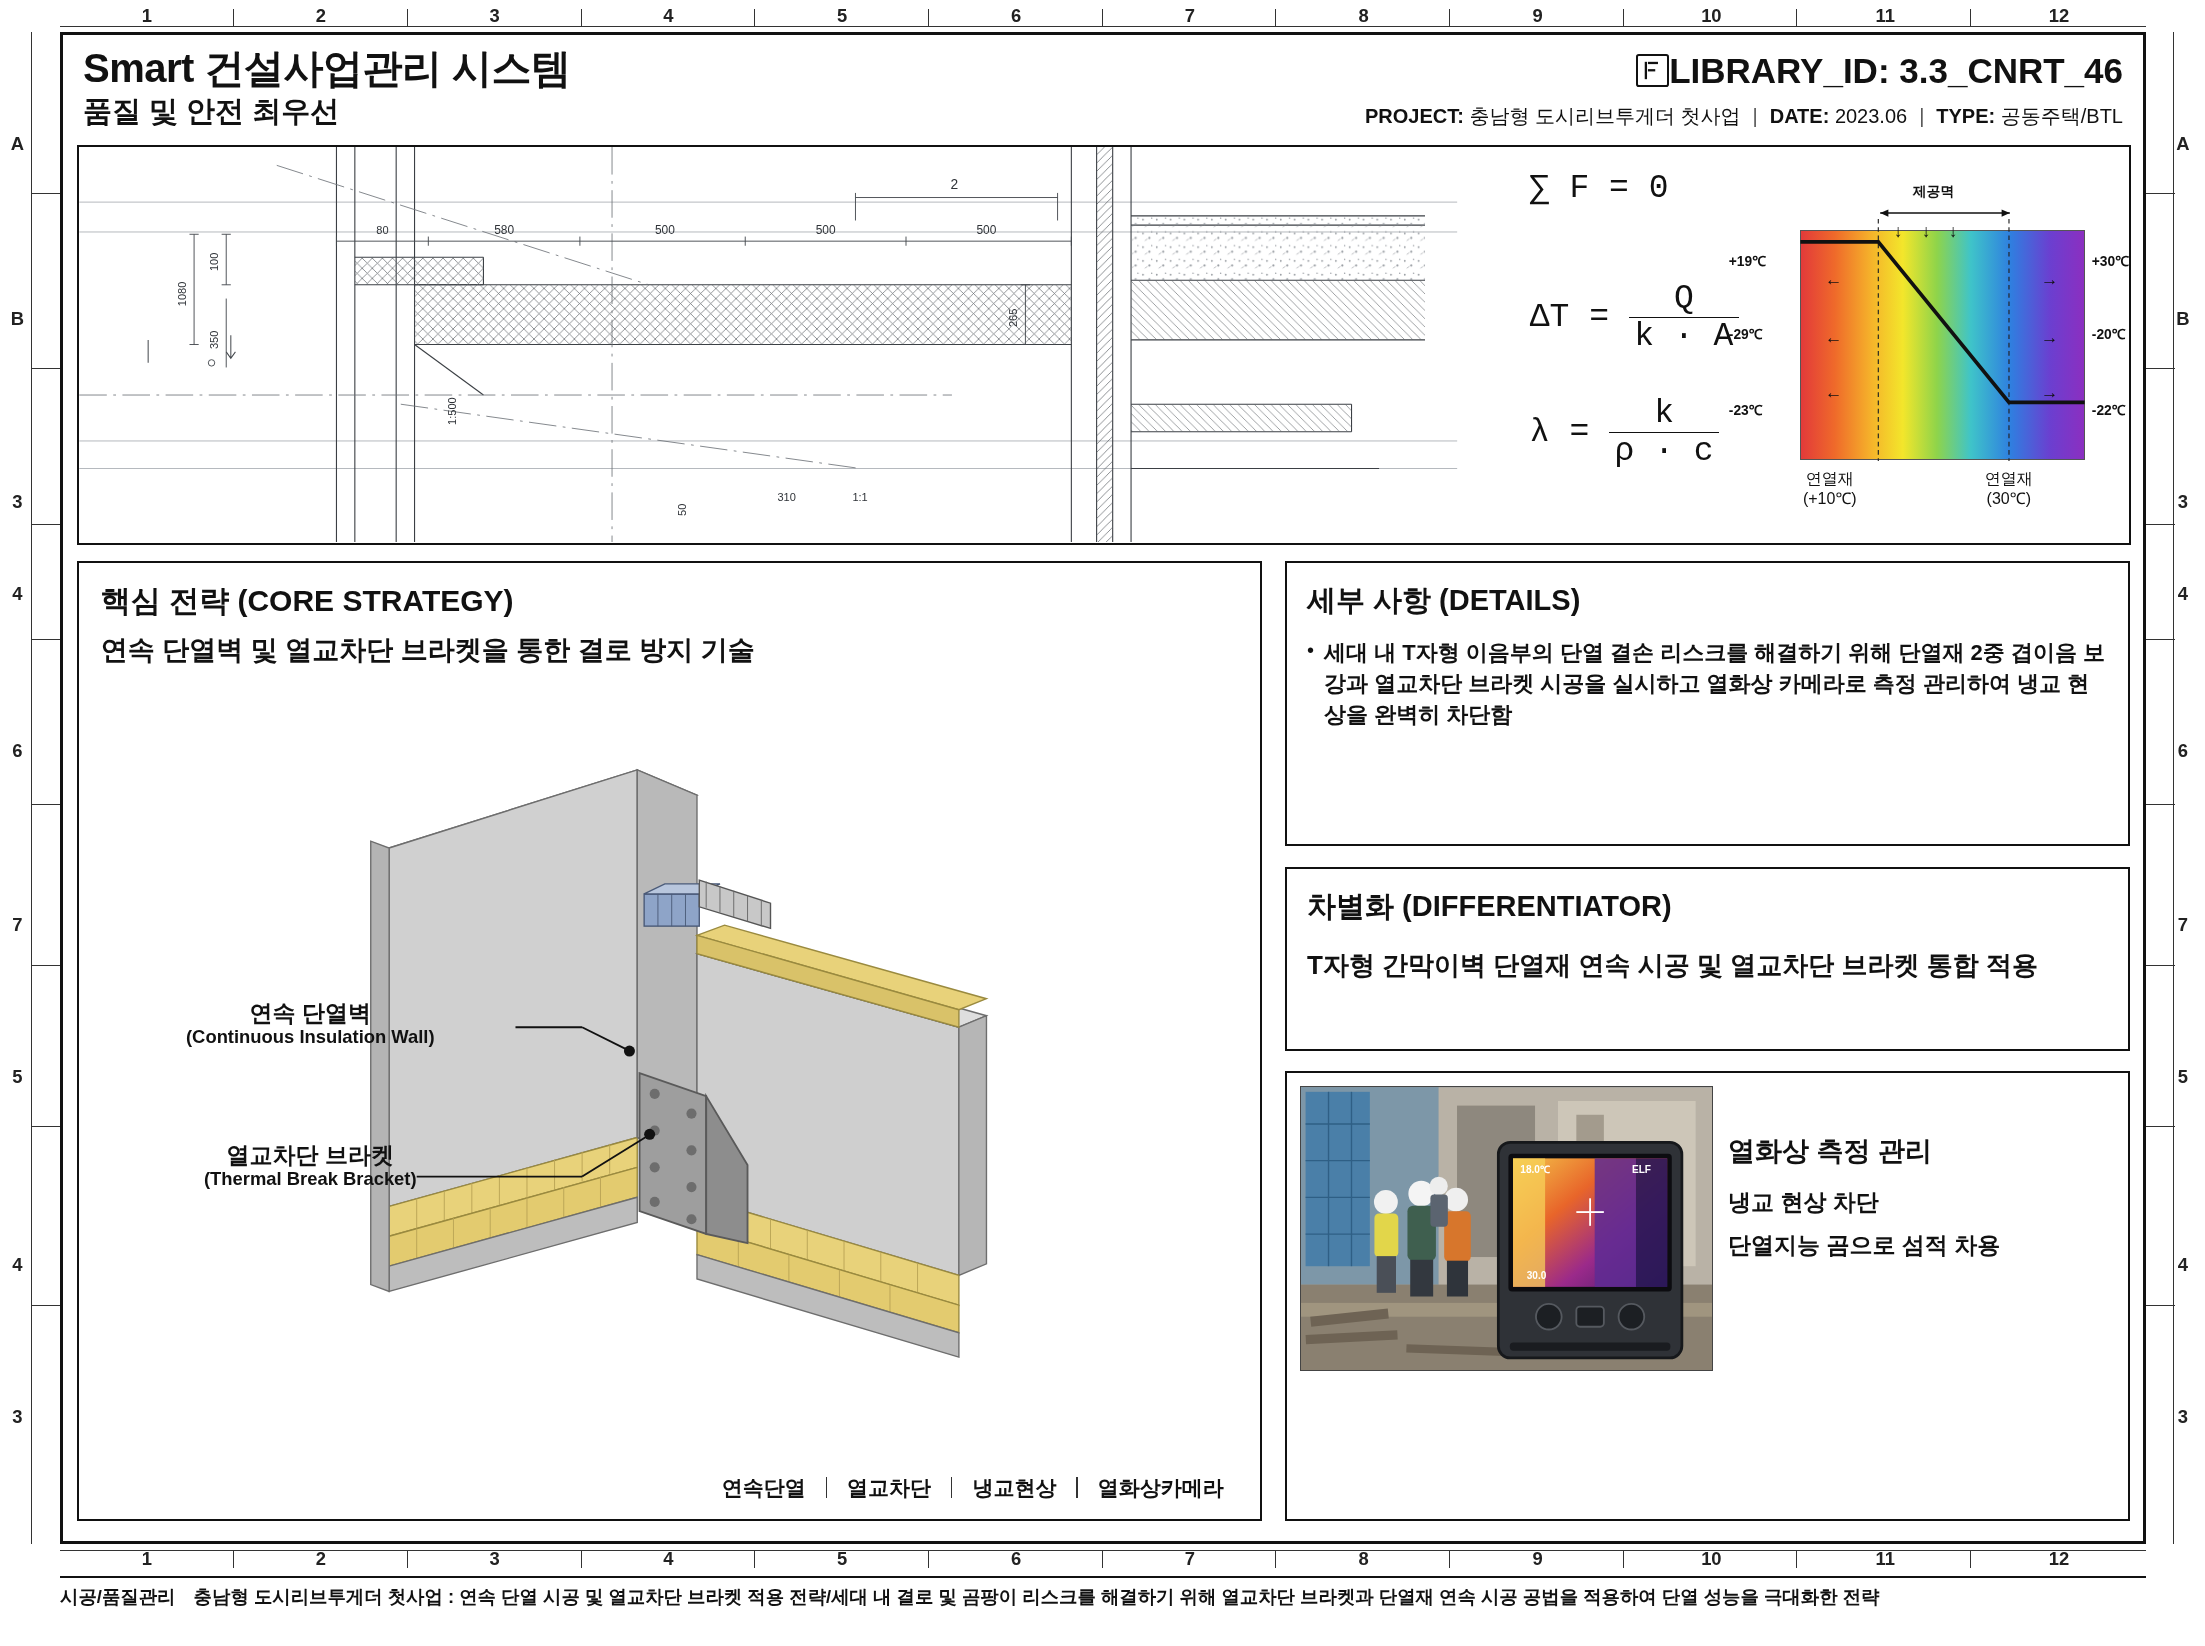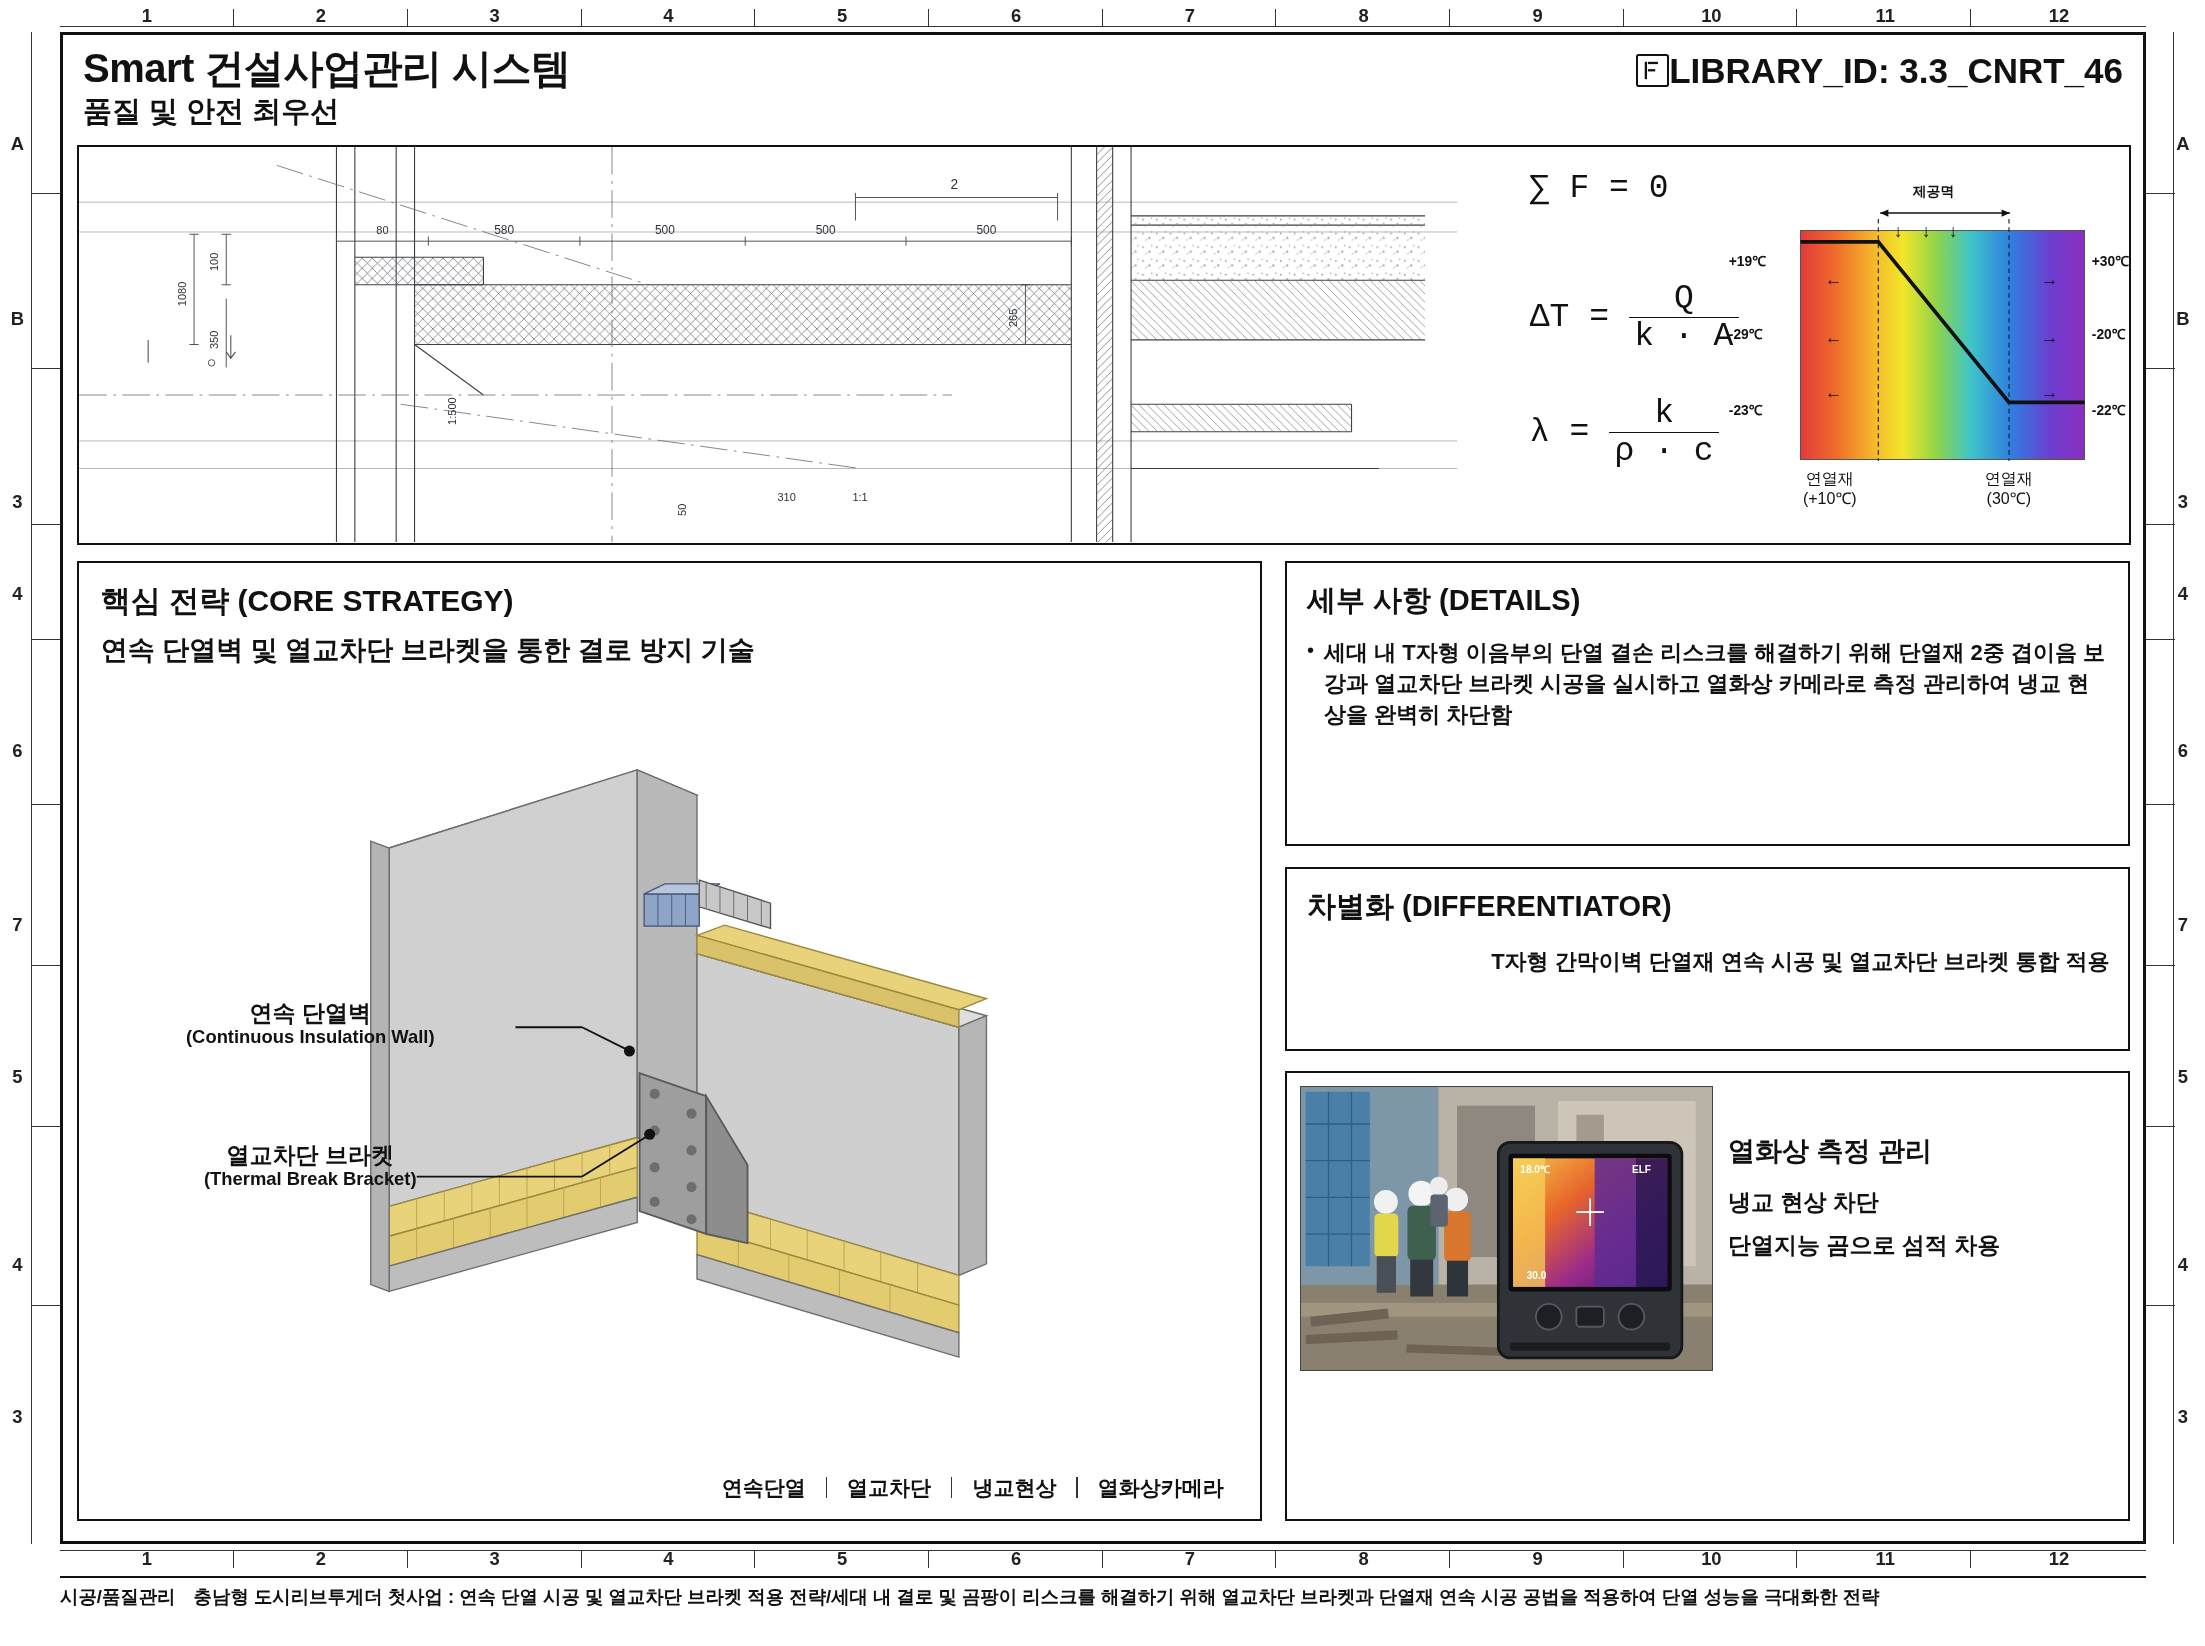--- a/index.html
+++ b/index.html
@@ -124,21 +124,21 @@
   .details-panel { left:1222px; top:526px; width:845px; height:285px; }
   .det-h { position:absolute; left:20px; top:17.5px; font-size:29px; font-weight:700; }
   .det-list { position:absolute; left:20px; top:74px; right:18.4px; }
   .det-li { display:flex; gap:10px; }
   .det-bullet { font-size:20px; line-height:1.35; }
   .det-text { font-size:22px; font-weight:700; line-height:1.42; text-align:left; }
 
   
   .diff-panel { left:1222px; top:832px; width:845px; height:184px; }
   .diff-h { position:absolute; left:20px; top:17.5px; font-size:29px; font-weight:700; }
-  .diff-text { position:absolute; left:20px; top:78px; right:18.4px; font-size:22px; font-weight:700; line-height:1.4;text-align:right; }
+  .diff-text { position:absolute; left:20px; top:78px; right:18.4px; font-size:26px; font-weight:700; line-height:1.4; }
 
   
   .photo-panel { left:1222px; top:1036px; width:845px; height:450px; }
   .photo {
     position:absolute; left:13px; top:13px; width:413px; height:285px;
     overflow:hidden; background:#5a6a72; border:0.9px solid #444;
   }
   .photo-right { position:absolute; left:441px; top:60px; right:16.5px; }
   .pr-h { font-size:27px; font-weight:700; margin-bottom:18.4px; }
   .pr-l { font-size:23px; font-weight:700; margin-bottom:12px; }
@@ -269,20 +269,30 @@
       <div class="tb-right">
         <div class="lib-row">
           <div class="lib-icon">
             <svg width="21" height="21" viewBox="0 0 46 46" aria-hidden="true">
               <rect x="6" y="4" width="5" height="38" fill="#111"></rect>
               <rect x="13" y="4" width="22" height="5" fill="#111"></rect>
               <rect x="13" y="20" width="16" height="5" fill="#111"></rect>
             </svg>
           </div>
           <div class="lib-id">LIBRARY_ID: 3.3_CNRT_46</div>
+        </div>
+        <div class="meta-row">
+          <b>PROJECT:</b>
+          <span>충남형 도시리브투게더 첫사업</span>
+          <span class="meta-sep">|</span>
+          <b>DATE:</b>
+          <span>2023.06</span>
+          <span class="meta-sep">|</span>
+          <b>TYPE:</b>
+          <span>공동주택/BTL</span>
         </div>
       </div>
     </div>
 
     <div class="panel drawing-panel">
 
       <svg width="2049" height="395" viewBox="0 0 4460 860">
         <g stroke="#9aa0a6" stroke-width="1.6" fill="none">
 
           <line x1="0" y1="120" x2="3000" y2="120"></line>

